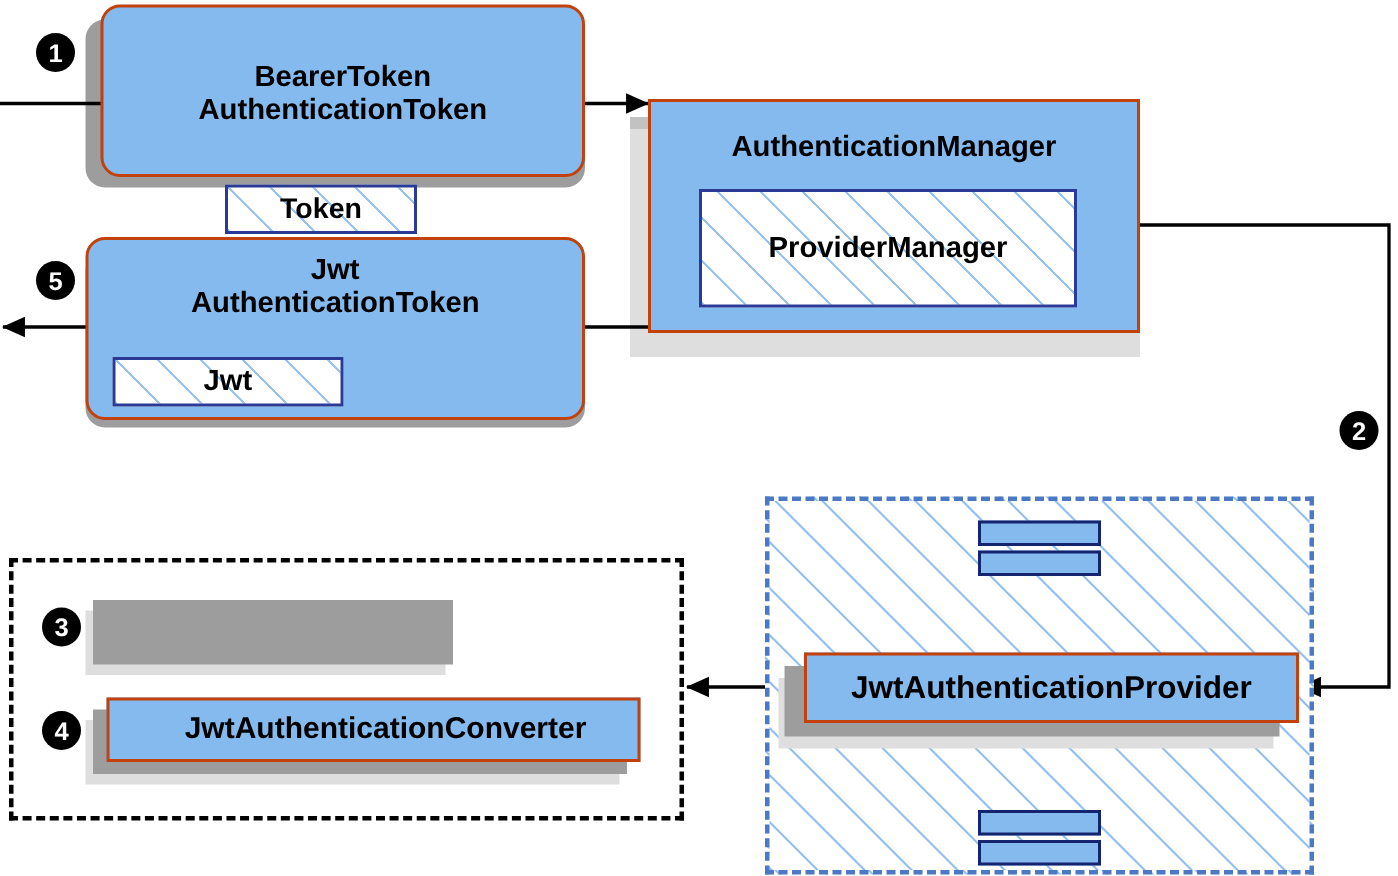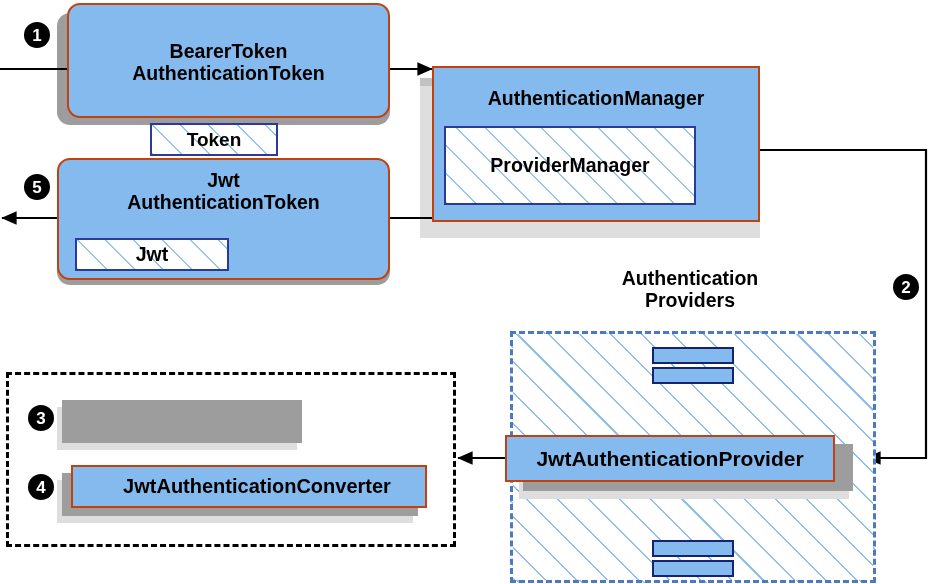--- a/index.html
+++ b/index.html
@@ -168,48 +168,44 @@
     <div>BearerToken</div>
     <div>AuthenticationToken</div>
   </div>
   <div class="chip" style="left:150px; top:79px; width:128px; height:33px; font-size:19px;margin-top:44px;">
     <span>Token</span>
   </div>
 
   <div class="node" style="left:432px; top:66px; width:328px; height:156px; justify-content:flex-start; font-size:19.5px; padding-top:20px;">
     <div>AuthenticationManager</div>
   </div>
-  <div class="chip" style="left:444px; top:126px; width:252px; height:79px; font-size:19.5px;">
+  <div class="chip" style="left:466px; top:126px; width:252px; height:79px; font-size:19.5px;">
     <span>ProviderManager</span>
   </div>
 
   <div class="node round" style="left:57px; top:158px; width:333px; height:122px; justify-content:flex-start; font-size:19.5px; padding-top:10px;">
     <div>Jwt</div>
     <div>AuthenticationToken</div>
   </div>
   <div class="chip" style="left:75px; top:238px; width:154px; height:33px; font-size:19.5px;">
     <span>Jwt</span>
   </div>
 
-  <div class="caption" style="left:560px; top:268px; width:260px; font-size:19.5px;">
-    <div>Authentication</div>
-    <div>Providers</div>
-  </div>
 
   <div class="dashed-blue" style="left:510px; top:331px; width:366px; height:252px;"></div>
 
   <div class="bar" style="left:652px; top:347px; width:82px; height:17px;"></div>
   <div class="bar" style="left:652px; top:367px; width:82px; height:17px;"></div>
 
   <div class="bar" style="left:652px; top:540px; width:82px; height:17px;"></div>
   <div class="bar" style="left:652px; top:560px; width:82px; height:17px;"></div>
 
   <div class="shadow-rect pale" style="left:519px; top:452px; width:330px; height:47px;"></div>
   <div class="shadow-rect" style="left:523px; top:444px; width:330px; height:47px;"></div>
-  <div class="node" style="left:505px; top:435px; width:330px; height:47px; font-size:21px;">
+  <div class="node" style="left:536px; top:435px; width:330px; height:47px; font-size:21px;">
     <div>JwtAuthenticationProvider</div>
   </div>
 
   <div class="dashed-black" style="left:6px; top:372px; width:450px; height:175px;"></div>
 
   <div class="shadow-rect pale" style="left:57px; top:407px; width:240px; height:43px;"></div>
   <div class="shadow-rect" style="left:62px; top:400px; width:240px; height:43px;"></div>
 
   <div class="shadow-rect pale" style="left:57px; top:480px; width:356px; height:43px;"></div>
   <div class="shadow-rect" style="left:62px; top:473px; width:356px; height:43px;"></div>

